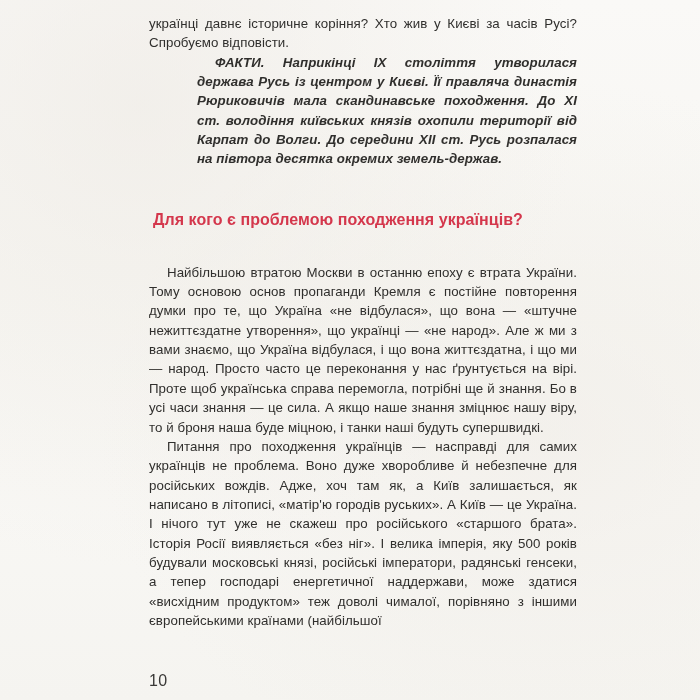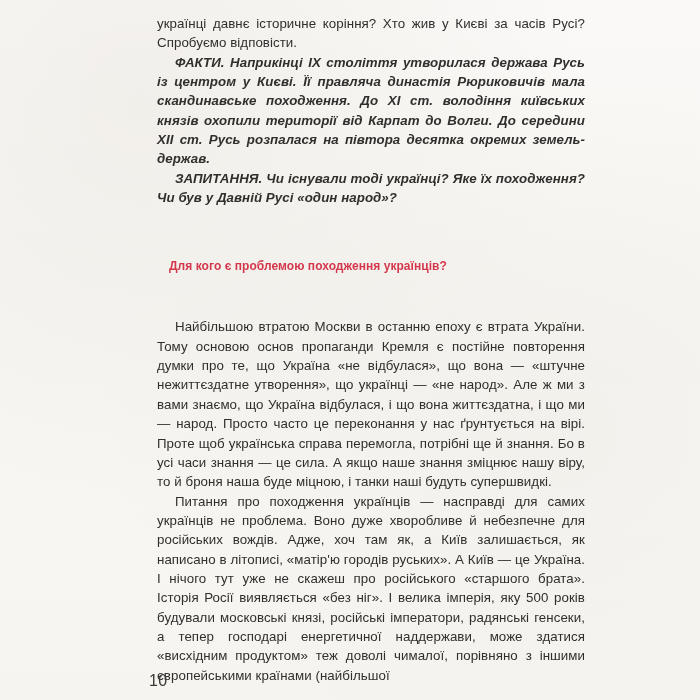--- a/index.html
+++ b/index.html
@@ -40,21 +40,21 @@
     user-select: none;
     white-space: pre-wrap;
     font-weight: 700;
   }
   .bleed.b1 { top: 36px; }
   .bleed.b2 { top: 186px; }
   .bleed.b3 { top: 228px; left: 170px; }
 
   .content {
     position: absolute;
-    left: 157px;
+    left: 149px;
     top: 0;
     width: 428px;
   }
 
   p.para {
     margin: 0;
     color: #302f2d;
     font-size: 13.3px;
     line-height: 19.35px;
     text-align: justify;
@@ -67,31 +67,32 @@
     margin-top: 14px;
   }
 
   p.indent {
     text-indent: 18px;
   }
 
   p.italic {
     font-style: italic;
     font-weight: 600;
+    margin-left: 48px;
   }
 
   .lead {
     font-weight: 800;
     font-style: italic;
   }
 
   .section-title {
-    margin: 12px;
+    margin: 4px;
     color: #d4374c;
-    font-size: 12px;
+    font-size: 16px;
     font-weight: 800;
     letter-spacing: 0.05px;
     line-height: 18px;
   }
 
   .spacer-before-title { height: 38px; }
   .spacer-after-title  { height: 30px; }
 
   .folio {
     position: absolute;
@@ -112,23 +113,20 @@
   <div class="bleed b3" aria-hidden="true">&nbsp;</div>
 
   <div class="content">
 
     <p class="para first">українці давнє історичне коріння? Хто жив у Києві за часів Русі? Спробуємо відповісти.</p>
 
     <p class="para indent italic">
       <span class="lead">ФАКТИ.&nbsp;</span><span>Наприкінці IX століття утворилася держава Русь із центром у Києві. Її правляча династія Рюриковичів мала скандинавське походження. До XI ст. володіння київських князів охопили території від Карпат до Волги. До середини XII ст. Русь розпалася на півтора десятка окремих земель-держав.</span>
     </p>
 
-    <p class="para indent italic">
-      <span class="lead">ЗАПИТАННЯ.&nbsp;</span><span>Чи існували тоді українці? Яке їх походження? Чи був у Давній Русі «один народ»?</span>
-    </p>
 
     <div class="spacer-before-title"></div>
 
     <h2 class="section-title">Для кого є проблемою походження українців?</h2>
 
     <div class="spacer-after-title"></div>
 
     <p class="para indent">Найбільшою втратою Москви в останню епоху є втрата України. Тому основою основ пропаганди Кремля є постійне повторення думки про те, що Україна «не відбулася», що вона — «штучне нежиттєздатне утворення», що українці — «не народ». Але ж ми з вами знаємо, що Україна відбулася, і що вона життєздатна, і що ми — народ. Просто часто це переконання у нас ґрунтується на вірі. Проте щоб українська справа перемогла, потрібні ще й знання. Бо в усі часи знання — це сила. А якщо наше знання зміцнює нашу віру, то й броня наша буде міцною, і танки наші будуть супершвидкі.</p>
 
     <p class="para indent">Питання про походження українців — насправді для самих українців не проблема. Воно дуже хворобливе й небезпечне для російських вождів. Адже, хоч там як, а Київ залишається, як написано в літописі, «матір'ю городів руських». А Київ — це Україна. І нічого тут уже не скажеш про російського «старшого брата». Історія Росії виявляється «без ніг». І велика імперія, яку 500 років будували московські князі, російські імператори, радянські генсеки, а тепер господарі енергетичної наддержави, може здатися «висхідним продуктом» теж доволі чималої, порівняно з іншими європейськими країнами (найбільшої</p>

